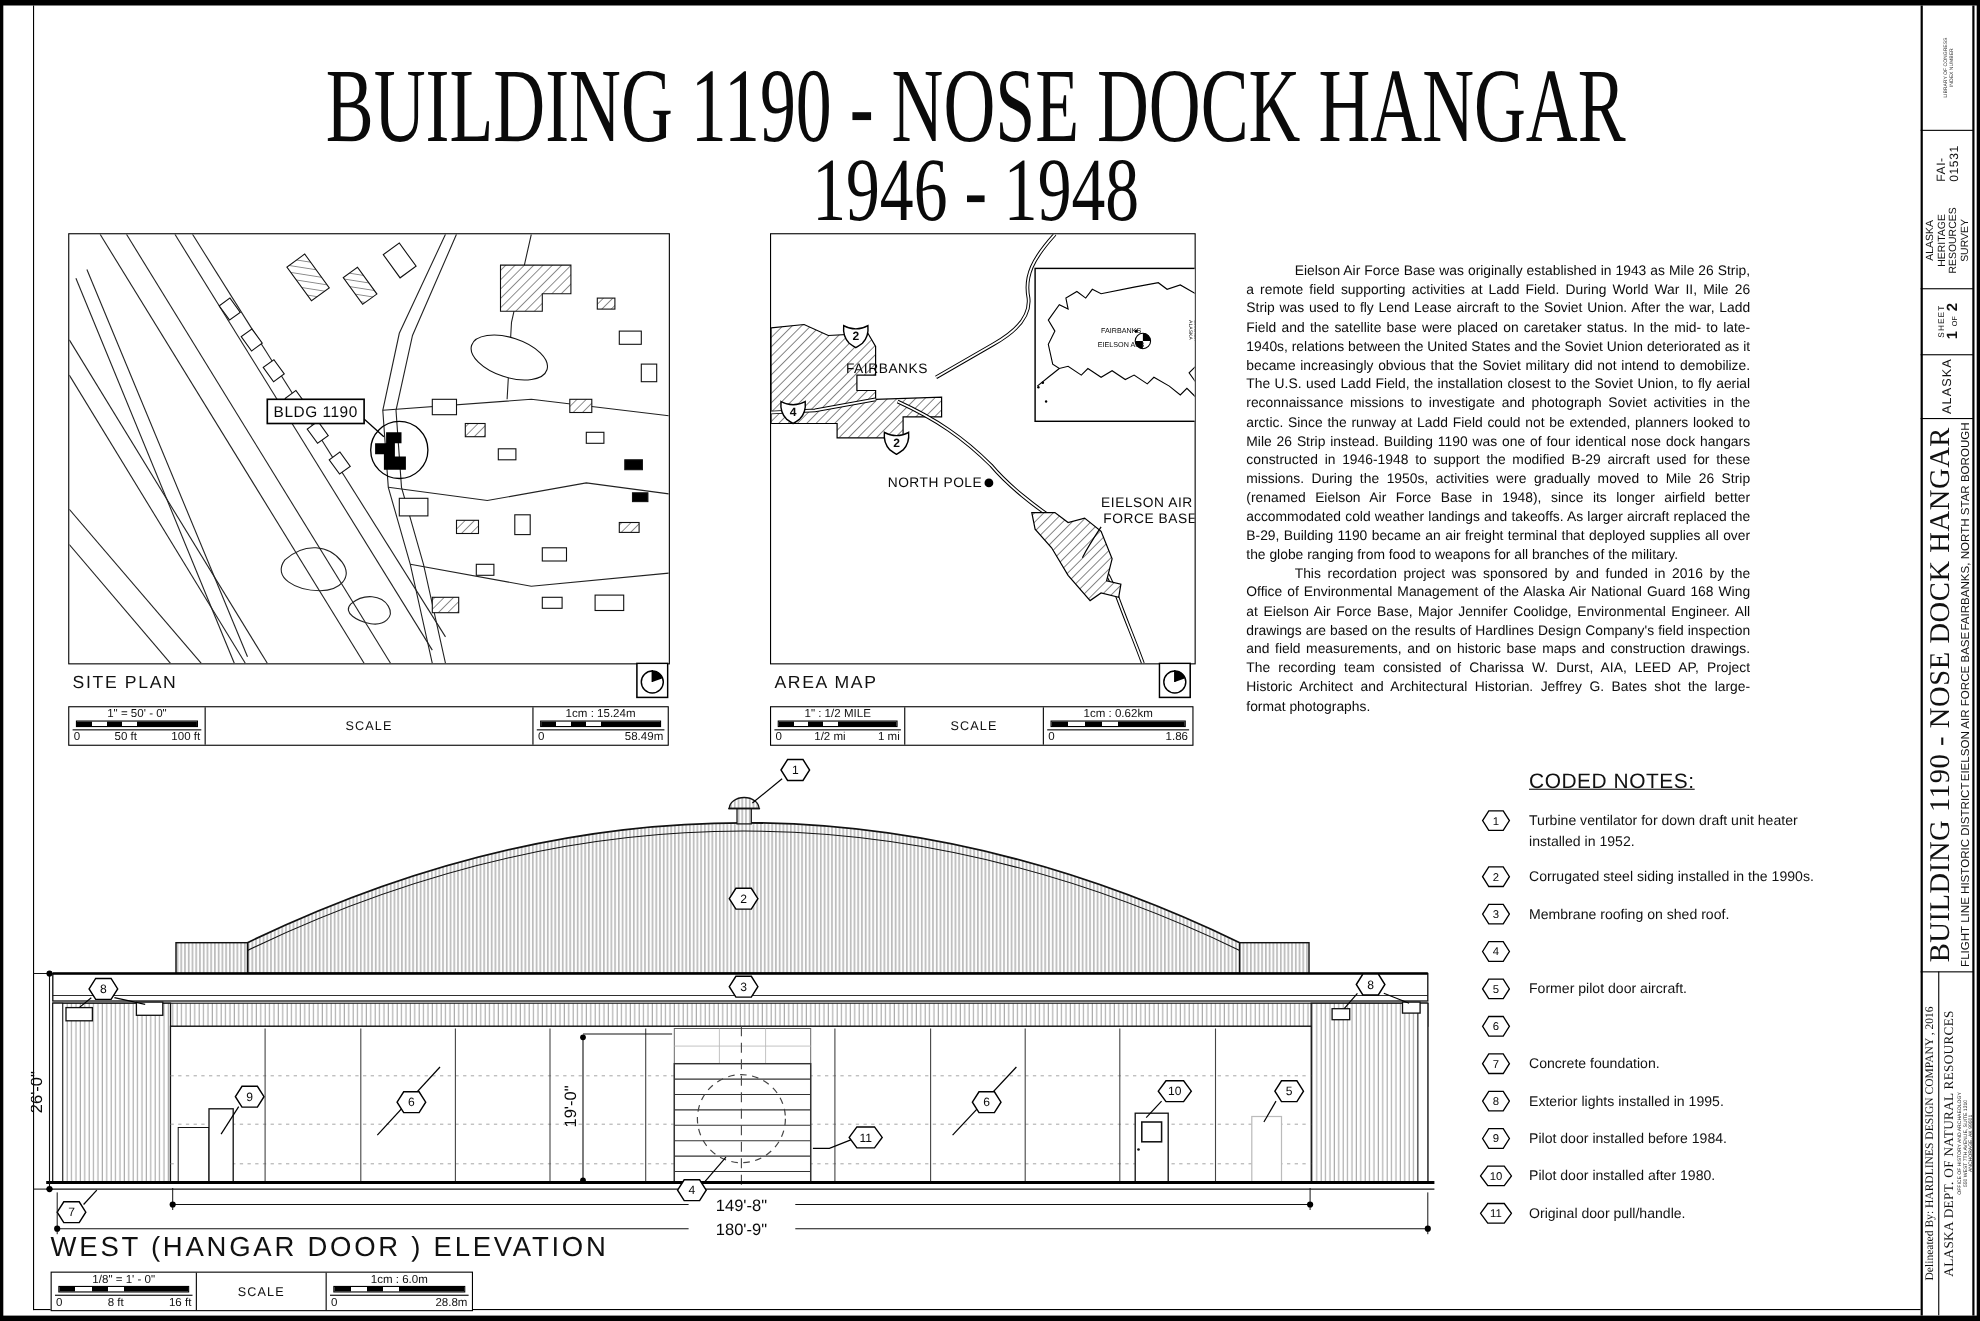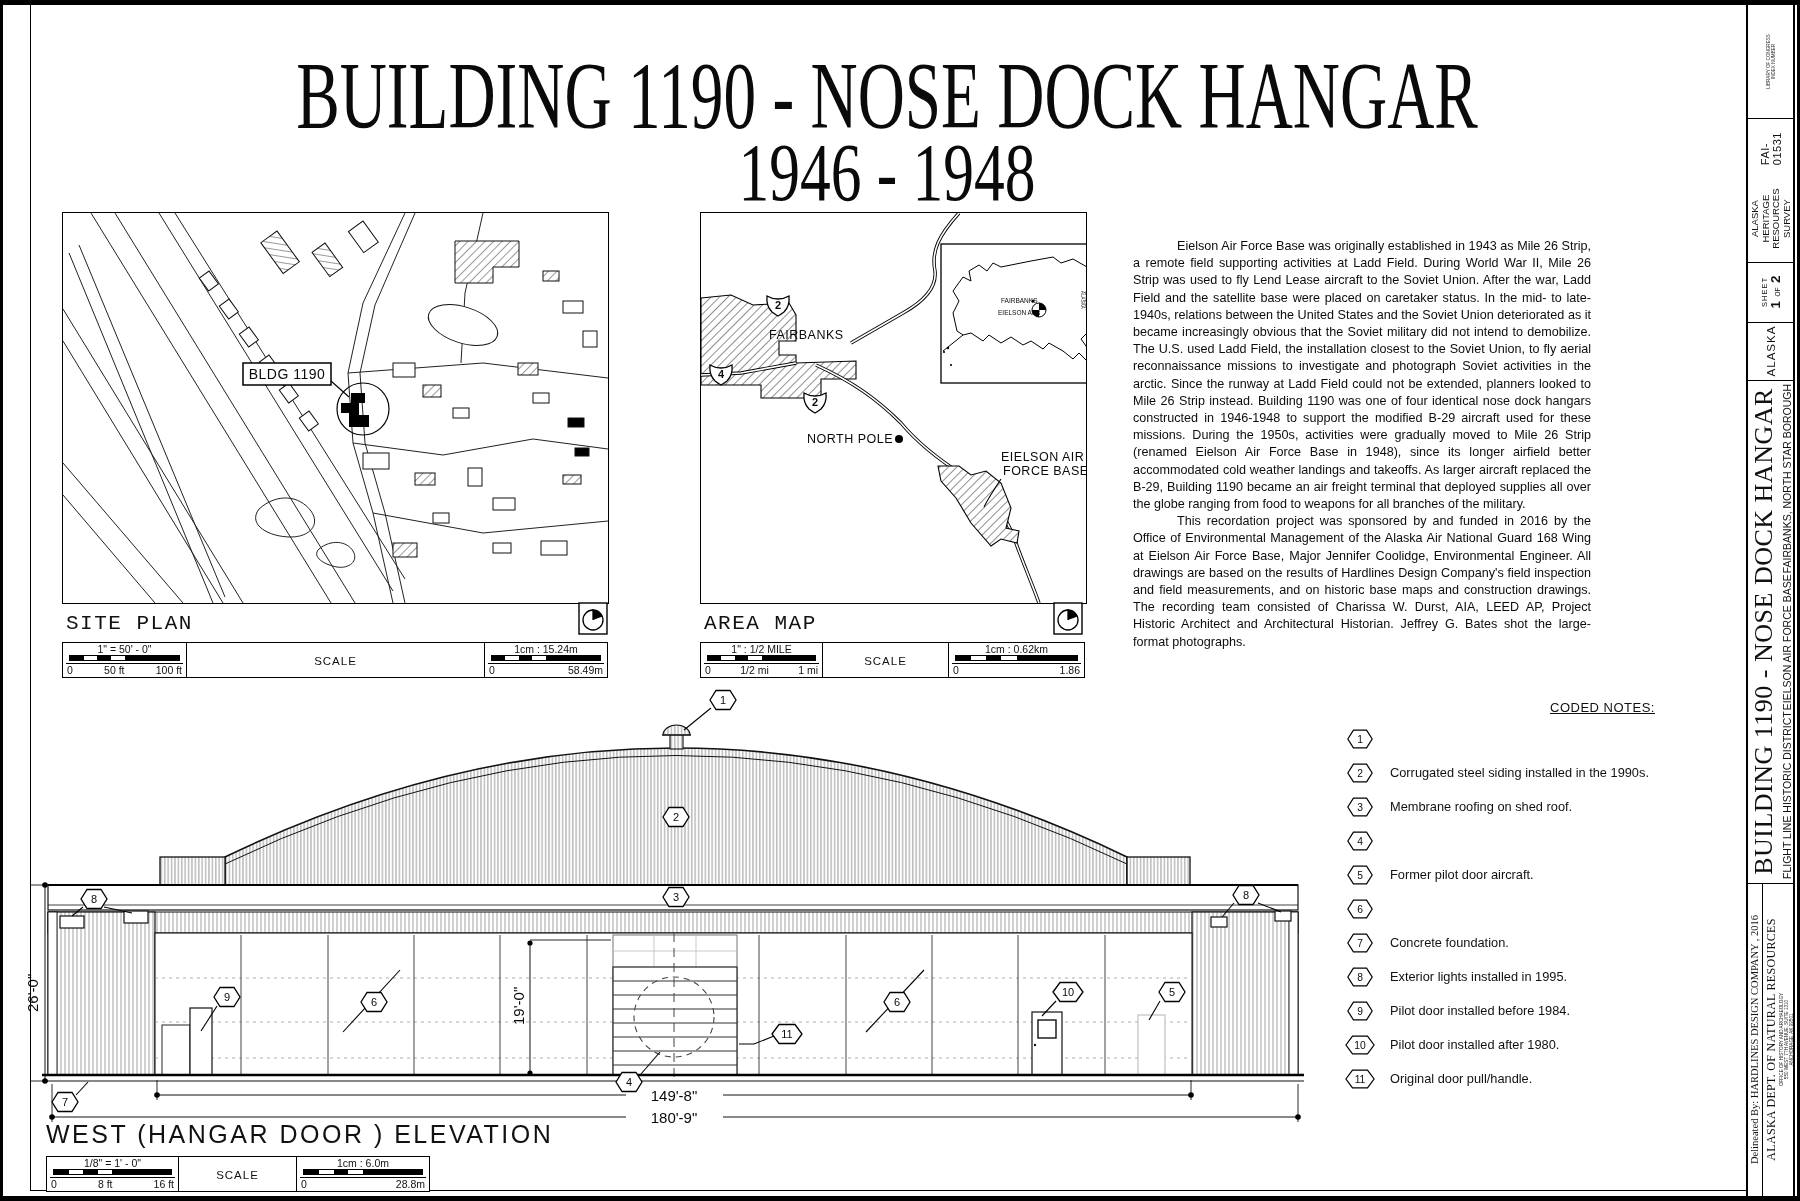--- a/index.html
+++ b/index.html
@@ -9,39 +9,39 @@
   .edge{position:absolute;background:#000;}
   .line{position:absolute;background:#000;}
 
   
   .bigtitle{position:absolute;left:887px;white-space:nowrap;font-family:"Liberation Serif",serif;color:#0a0a0a;}
   .t1{top:40px;font-size:96px;transform:translateX(-50%) scaleX(.68);transform-origin:center;}
   .t2{top:126px;font-size:82px;transform:translateX(-50%) scaleX(.75);transform-origin:center;}
 
   
   .mapbox{position:absolute;border:1.6px solid #000;background:#fff;}
-  .maplabel{position:absolute;font-size:21px;letter-spacing:1.5px;color:#111;font-family:Liberation Mono, monospace;}
+  .maplabel{position:absolute;font-size:16px;letter-spacing:1.5px;color:#111;}
 
   
   .scaleblock{position:absolute;display:flex;border:1.4px solid #000;background:#fff;height:36px;box-sizing:border-box;}
   .sb-cell{border-right:1.4px solid #000;box-sizing:border-box;display:flex;flex-direction:column;justify-content:flex-start;padding:1px 3px 0 3px;}
   .sb-cell:last-child{border-right:none;}
   .sb-ratio{font-size:10.5px;line-height:11px;text-align:center;}
   .sb-bar{height:4px;border:1px solid #000;margin:0 3px;
           background:linear-gradient(90deg,#000 0 12.5%,#fff 0 25%,#000 0 37.5%,#fff 0 50%,#000 0 100%);}
   .sb-ticks{display:flex;justify-content:space-between;font-size:10.5px;line-height:13px;border-top:1.2px solid #000;margin-top:2px;padding:0 1px;}
   .sb-word{flex-direction:row;align-items:center;justify-content:center;font-size:11.5px;letter-spacing:1px;}
 
   
   .history{position:absolute;left:1133px;top:238px;width:458px;font-size:12.6px;line-height:17.2px;text-align:justify;color:#0c0c0c;}
   .history p{margin:0;text-indent:44px;}
 
   
   .notes{position:absolute;left:1345px;top:700px;width:310px;}
-  .notes-h{margin-left:45px;font-size:13px;text-decoration:underline;letter-spacing:.5px;margin-bottom:14px;text-align:right;}
+  .notes-h{margin-left:45px;font-size:19px;text-decoration:underline;letter-spacing:.5px;margin-bottom:14px;}
   .note{display:flex;margin-bottom:13px;}
   .note svg{flex:0 0 30px;margin-top:-1px;}
   .note .ntext{margin-left:15px;width:262px;font-size:12.8px;line-height:19px;}
 
   
   .elevtitle{position:absolute;left:46px;top:1120px;font-size:25px;letter-spacing:2.5px;}
 
   
   .rot{position:absolute;transform-origin:0 0;transform:rotate(-90deg);display:flex;
        align-items:center;justify-content:center;height:48px;box-sizing:border-box;overflow:hidden;}
@@ -293,20 +293,21 @@
   </div>
 
   <div class="notes">
     <div class="notes-h">CODED NOTES:</div>
 
     <div class="note">
       <svg width="30" height="22" viewBox="-16 -11 32 22" class="mk">
           <polygon points="-13,0 -7,-9.5 7,-9.5 13,0 7,9.5 -7,9.5"></polygon>
           <text y="3.8">1</text>
         </svg>
+      <div class="ntext">Turbine ventilator for down draft unit heater installed in 1952.</div>
     </div>
     <div class="note">
       <svg width="30" height="22" viewBox="-16 -11 32 22" class="mk">
           <polygon points="-13,0 -7,-9.5 7,-9.5 13,0 7,9.5 -7,9.5"></polygon>
           <text y="3.8">2</text>
         </svg>
       <div class="ntext">Corrugated steel siding installed in the 1990s.</div>
     </div>
     <div class="note">
       <svg width="30" height="22" viewBox="-16 -11 32 22" class="mk">

